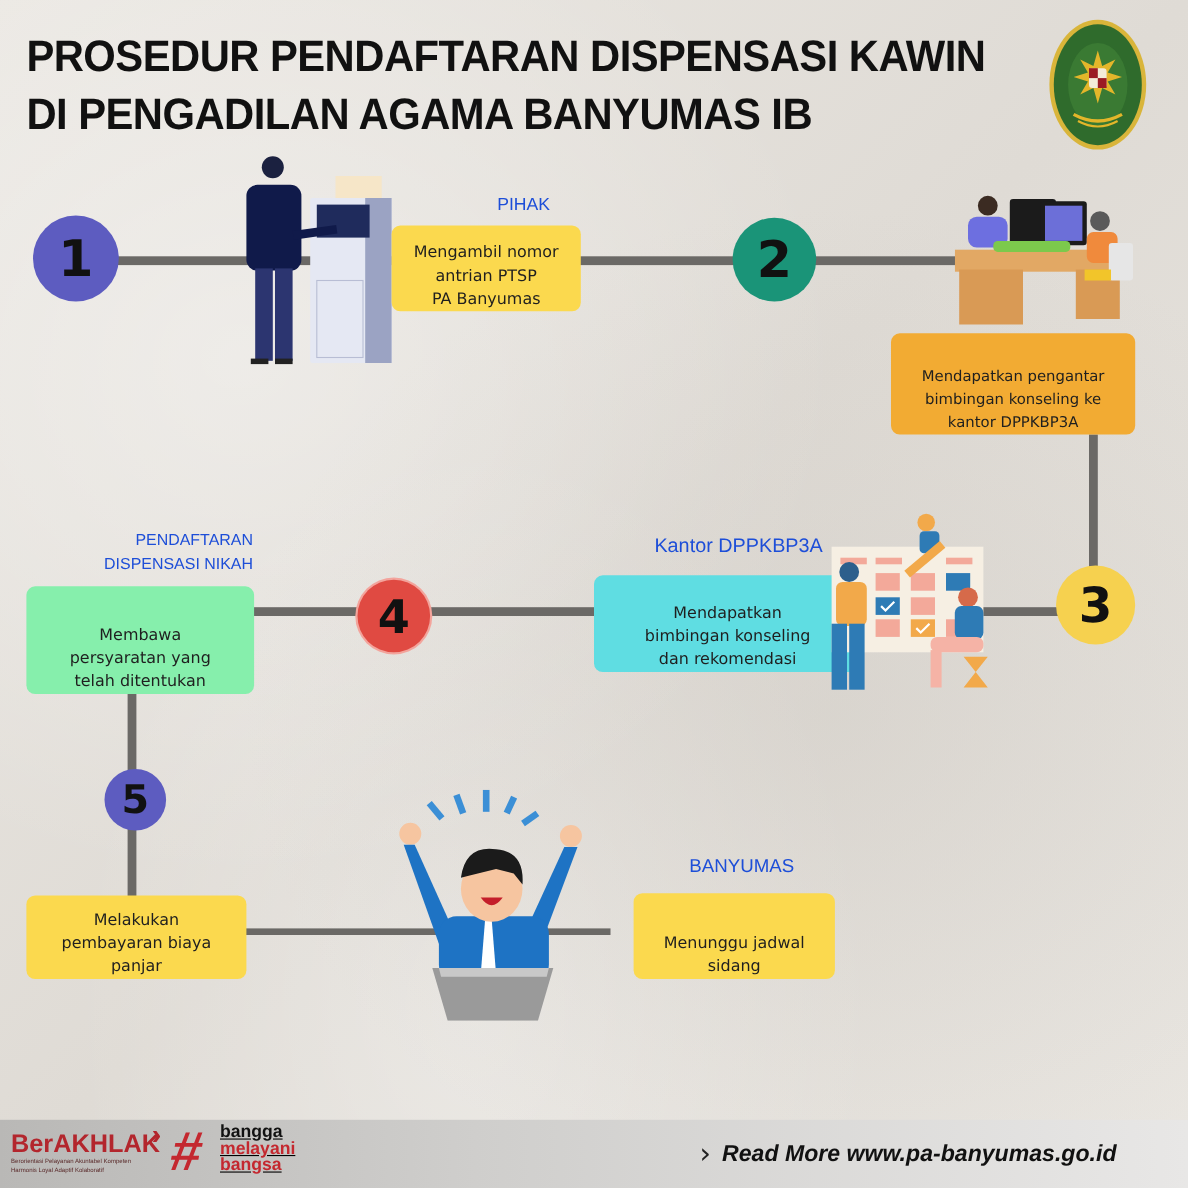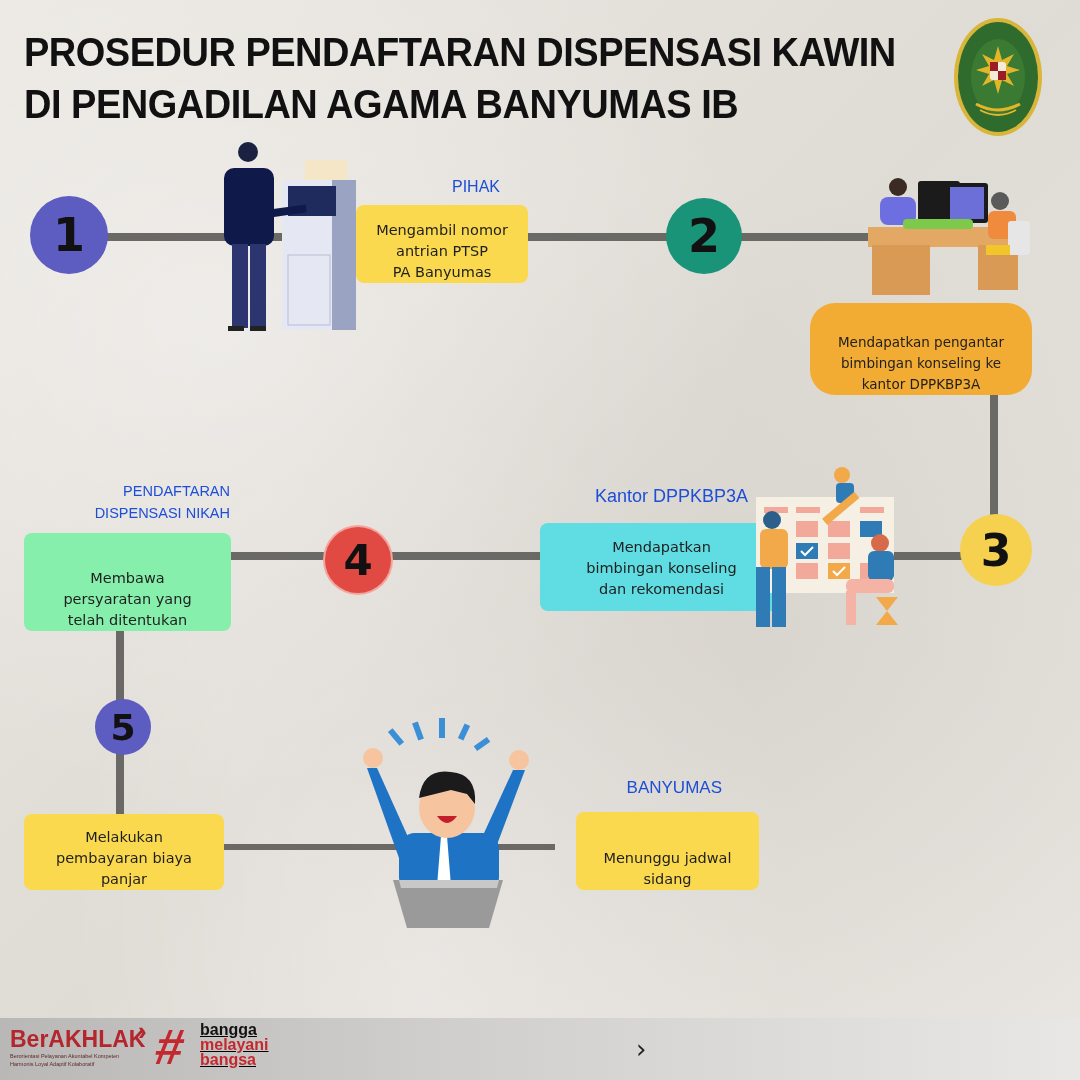--- a/index.html
+++ b/index.html
@@ -109,33 +109,33 @@
     <rect x="0" y="52" width="150" height="20" fill="#e2a864"></rect>
     <rect x="4" y="70" width="58" height="50" fill="#d99a55"></rect>
     <rect x="110" y="70" width="40" height="45" fill="#d99a55"></rect>
     <rect x="35" y="44" width="70" height="10" rx="4" fill="#7cc94c"></rect>
     <circle cx="132" cy="26" r="9" fill="#5a5a5a"></circle>
     <rect x="120" y="36" width="28" height="28" rx="6" fill="#f08a3c"></rect>
     <rect x="140" y="46" width="22" height="34" rx="3" fill="#e6e6e6"></rect>
     <rect x="118" y="70" width="24" height="10" fill="#f2c52a"></rect>
   </svg>
 </div>
-<div class="abs box" style="left:810px; top:303px; width:222px; height:92px; background:#f2ab33; font-size:13.5px;border-radius:25px;">
+<div class="abs box" style="left:810px; top:303px; width:222px; height:92px; background:#f2ab33; font-size:13.5px;">
   <div>
     <div>Mendapatkan pengantar</div>
     <div>bimbingan konseling ke</div>
     <div>kantor DPPKBP3A</div>
   </div>
 </div>
 
 <div class="abs circle" style="left:960px; top:514px; width:72px; height:72px; background:#f6d14f; font-size:44px;">
   <span>3</span>
 </div>
 <div class="abs label" style="left:548px; top:486px; width:200px; font-size:18px;">Kantor DPPKBP3A</div>
-<div class="abs box" style="left:540px; top:523px; width:243px; height:88px; background:#5fdde2; align-items:center; padding-top:2px;">
+<div class="abs box" style="left:540px; top:523px; width:243px; height:88px; background:#5fdde2; align-items:flex-end; padding-top:2px;">
   <div>
     <div>Mendapatkan</div>
     <div>bimbingan konseling</div>
     <div>dan rekomendasi</div>
   </div>
 </div>
 <div class="abs" style="left:750px; top:465px; width:160px; height:170px;">
   <svg width="160" height="170" viewBox="0 0 160 170">
     <rect x="6" y="32" width="138" height="96" fill="#f6efe3"></rect>
     <g fill="#f3a99a">
@@ -233,13 +233,14 @@
 </div>
 <div class="abs" style="left:138px; top:1016px; color:#b3262d; font-size:26px; font-weight:700; font-family:'Liberation Sans', sans-serif;">›</div>
 <div class="abs" style="left:156px; top:1020px; color:#c4282f; font-size:50px; line-height:54px; font-weight:700; font-family:'Liberation Sans', sans-serif; transform:skewX(-10deg);">#</div>
 <div class="abs" style="left:200px; top:1022px; font-family:'Liberation Sans', sans-serif; font-size:16px; line-height:15px; font-weight:700;text-decoration:underline;">
   <div style="color:#111;">bangga</div>
   <div style="color:#c4282f;">melayani</div>
   <div style="color:#c4282f;">bangsa</div>
 </div>
 <div class="abs" style="left:636px; top:1036px; display:flex; align-items:center; gap:10px;">
   <span style="font-size:26px; color:#222; font-family:'DejaVu Sans', sans-serif; line-height:26px;">›</span>
+  <span class="readmore">Read More www.pa-banyumas.go.id</span>
 </div>
 
 </body></html>

